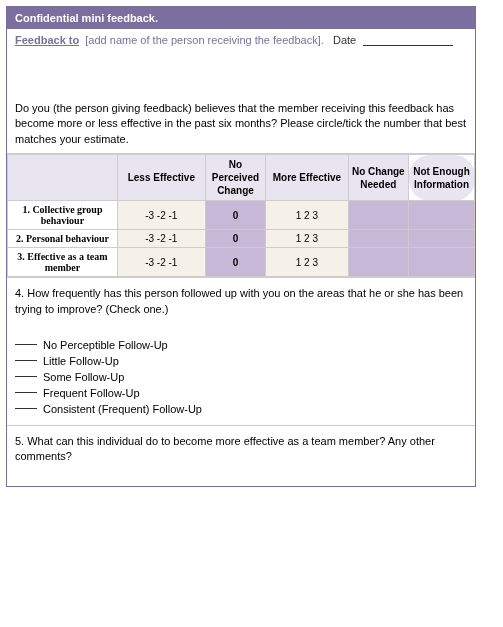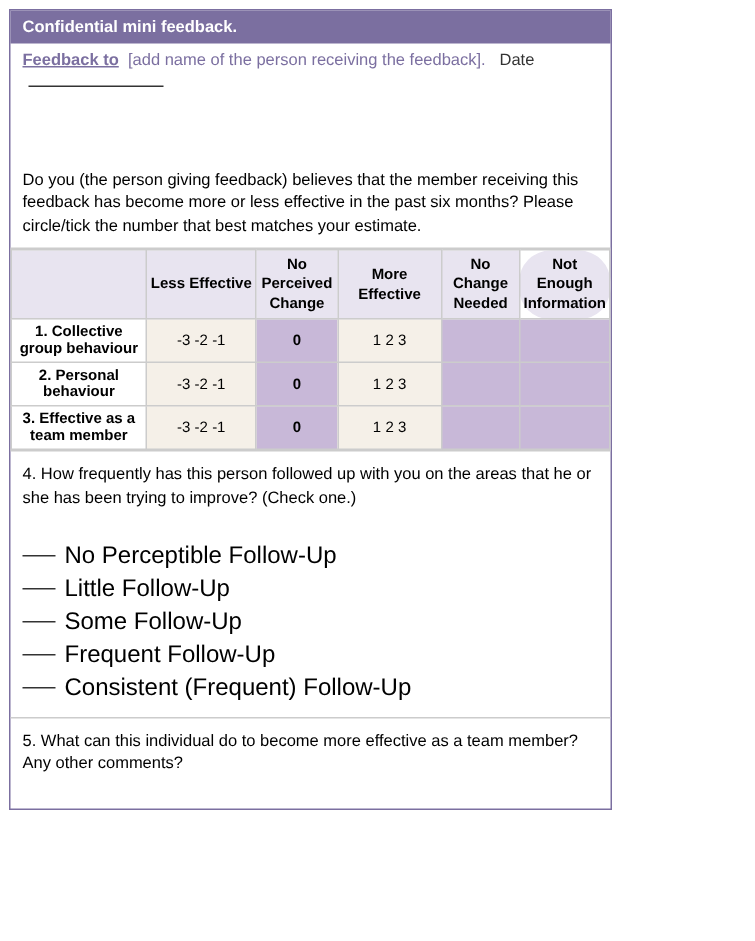--- a/index.html
+++ b/index.html
@@ -6,21 +6,21 @@
     body {
       font-family: Arial, sans-serif;
       font-size: 11px;
       background: #fff;
       width: 503px;
       min-height: 627px;
     }
     .outer {
       border: 1.5px solid #7b6fa0;
       margin: 6px;
-      width: 402px;
+      width: 470px;
     }
     .header {
       background: #7b6fa0;
       color: #fff;
       font-weight: bold;
       padding: 5px 8px;
       font-size: 11px;
     }
     .feedback-to-row {
       padding: 5px 8px 3px 8px;
@@ -73,20 +73,21 @@
       font-size: 10px;
       line-height: 1.3;
     }
     .col-behavior {
       text-align: left;
       padding-left: 5px;
       width: 100px;
       font-weight: bold;
       font-size: 10px;
       background: #f5f0e8;
+      font-family: Liberation Serif, serif;
     }
     .col-less {
       width: 80px;
       background: #f5f0e8;
     }
     .col-no-change-header {
       background: #c8b8d8;
       width: 55px;
       margin-left: 40px;
     }
@@ -127,21 +128,21 @@
     }
     .followup-section .question {
       font-size: 11px;
       line-height: 1.4;
       margin-bottom: 22px;
     }
     .followup-option {
       display: flex;
       align-items: center;
       margin-bottom: 4px;
-      font-size: 16px;
+      font-size: 11px;
     }
     .followup-option .line {
       display: inline-block;
       width: 22px;
       border-bottom: 1px solid #333;
       margin-right: 6px;
       flex-shrink: 0;
     }
     
     .comments-section {

